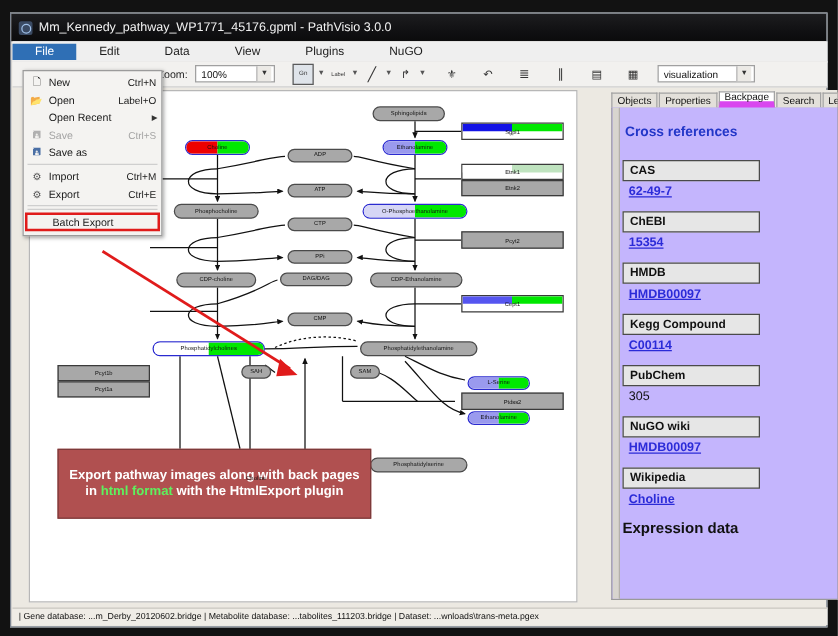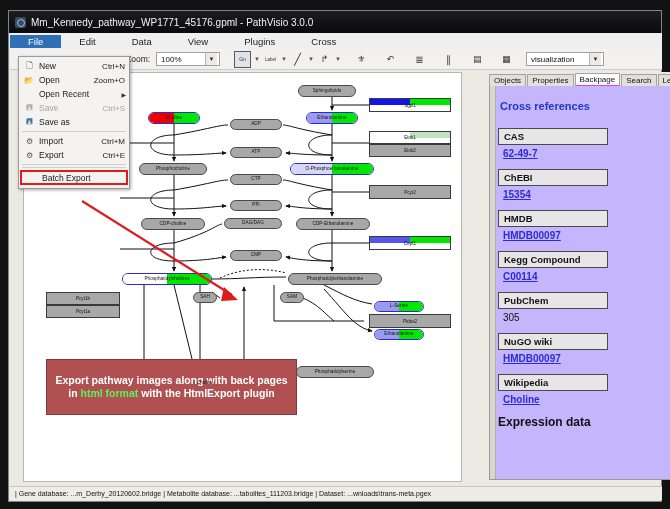--- a/index.html
+++ b/index.html
@@ -68,21 +68,21 @@
           display:flex;align-items:center;justify-content:center;text-align:center;padding:0 6px;box-sizing:border-box;}
   .banner .grn{color:#5ef05e;}
   .arrow-svg{position:absolute;left:0;top:0;width:437px;height:408px;overflow:visible;pointer-events:none;}
 
   
   .sidepanel{position:absolute;left:474px;top:61px;width:196px;height:408px;background:#ece9e2;}
   .tabstrip{position:absolute;left:6px;top:0;width:190px;height:14px;display:flex;align-items:flex-end;
             font-size:8px;color:#111;border-bottom:1px solid #9a9a9a;}
   .tab{height:12px;padding:0 4px;background:#e3e0da;border:1px solid #a3a3a3;border-bottom:none;
        display:flex;align-items:center;margin-right:1px;box-sizing:border-box;}
-  .tab.sel{background:#fff;height:14px;font-size:8px;border-bottom:2px solid #d946ef;position:relative;top:1px;}
+  .tab.sel{background:#fff;height:14px;font-size:8px;border-bottom:6px solid #d946ef;position:relative;top:1px;}
   .panel-body{position:absolute;left:6px;top:14px;width:190px;height:394px;background:#c4b5fd;
               border:1px solid #9a9a9a;border-top:none;box-sizing:border-box;overflow:hidden;padding:10px 8px 0 8px;}
   .panel-scroll{position:absolute;left:0;top:0;width:5px;height:394px;background:#d8d5cf;border-right:1px solid #b3b0aa;}
   .xref-title{font-size:11px;font-weight:bold;color:#2236c8;margin:4px 0 16px 2px;}
   .xr-head{border:1px solid #4a4a4a;background:#e6e6e6;font-size:9.5px;font-weight:bold;color:#111;
            padding:2px 5px;width:110px;box-sizing:border-box;margin-bottom:3px;}
   .xr-val{font-size:10px;margin:0 0 10px 5px;color:#111;}
   .xr-val a{color:#2b2bd8;text-decoration:underline;font-weight:bold;}
   .expr{font-size:12px;font-weight:bold;color:#111;margin-top:2px;}
 
@@ -113,21 +113,21 @@
       <span class="title-ico"></span>
       <span class="title-txt">Mm_Kennedy_pathway_WP1771_45176.gpml - PathVisio 3.0.0</span>
     </div>
 
     <div class="menubar">
       <span class="mi active">File</span>
       <span class="mi">Edit</span>
       <span class="mi">Data</span>
       <span class="mi">View</span>
       <span class="mi">Plugins</span>
-      <span class="mi">Cross</span>
+      <span class="mi">NuGO</span>
     </div>
 
     <div class="toolbar">
       <span class="zoomlab">Zoom:</span>
       <div class="combo zoomcombo">
         <span class="cv">100%</span>
         <span class="arw">▼</span>
       </div>
       <span class="tbgap"></span>
       <span class="tbtn" style="border:1px solid #5a5a5a;background:#dfe4ea;font-size:5px;">Gn</span>
@@ -387,21 +387,21 @@
     <div class="menu">
       <div id="filemenu">
           <div class="row">
             <span class="ic">🗋</span>
             <span class="lb">New</span>
             <span class="ac">Ctrl+N</span>
           </div>
           <div class="row">
             <span class="ic" style="color: rgb(215, 154, 43);">📂</span>
             <span class="lb">Open</span>
-            <span class="ac">Zoom+O</span>
+            <span class="ac">Label+O</span>
           </div>
           <div class="row">
             <span class="ic"></span>
             <span class="lb">Open Recent</span>
             <span class="sub">▶</span>
           </div>
           <div class="row">
             <span class="ic" style="color: rgb(176, 176, 176);">🖪</span>
             <span class="lb dis">Save</span>
             <span class="ac dis">Ctrl+S</span>

